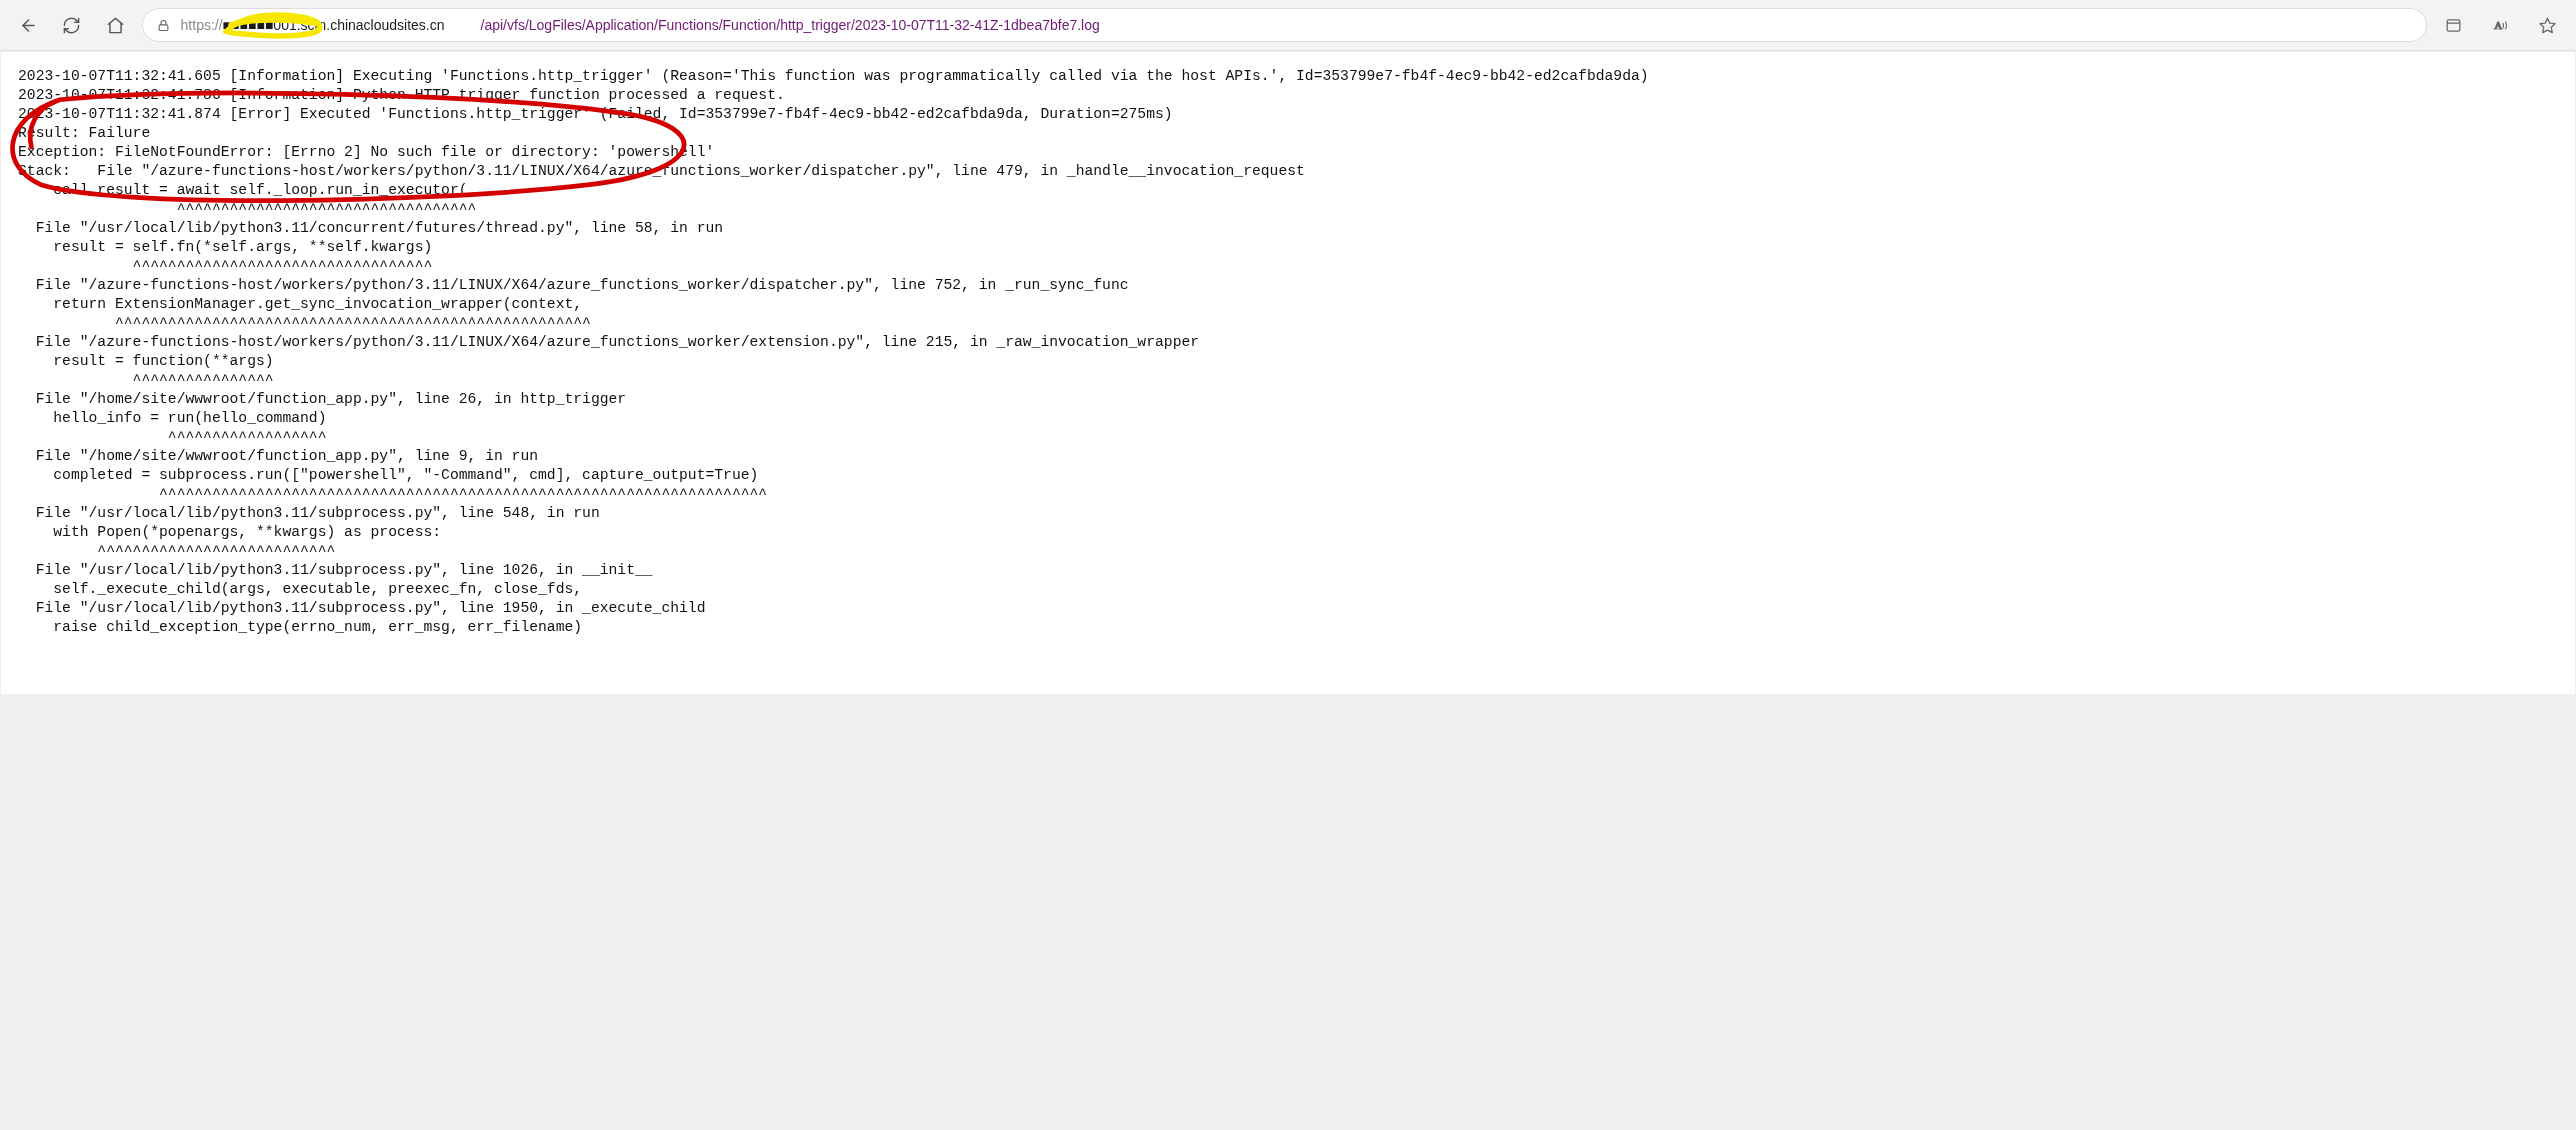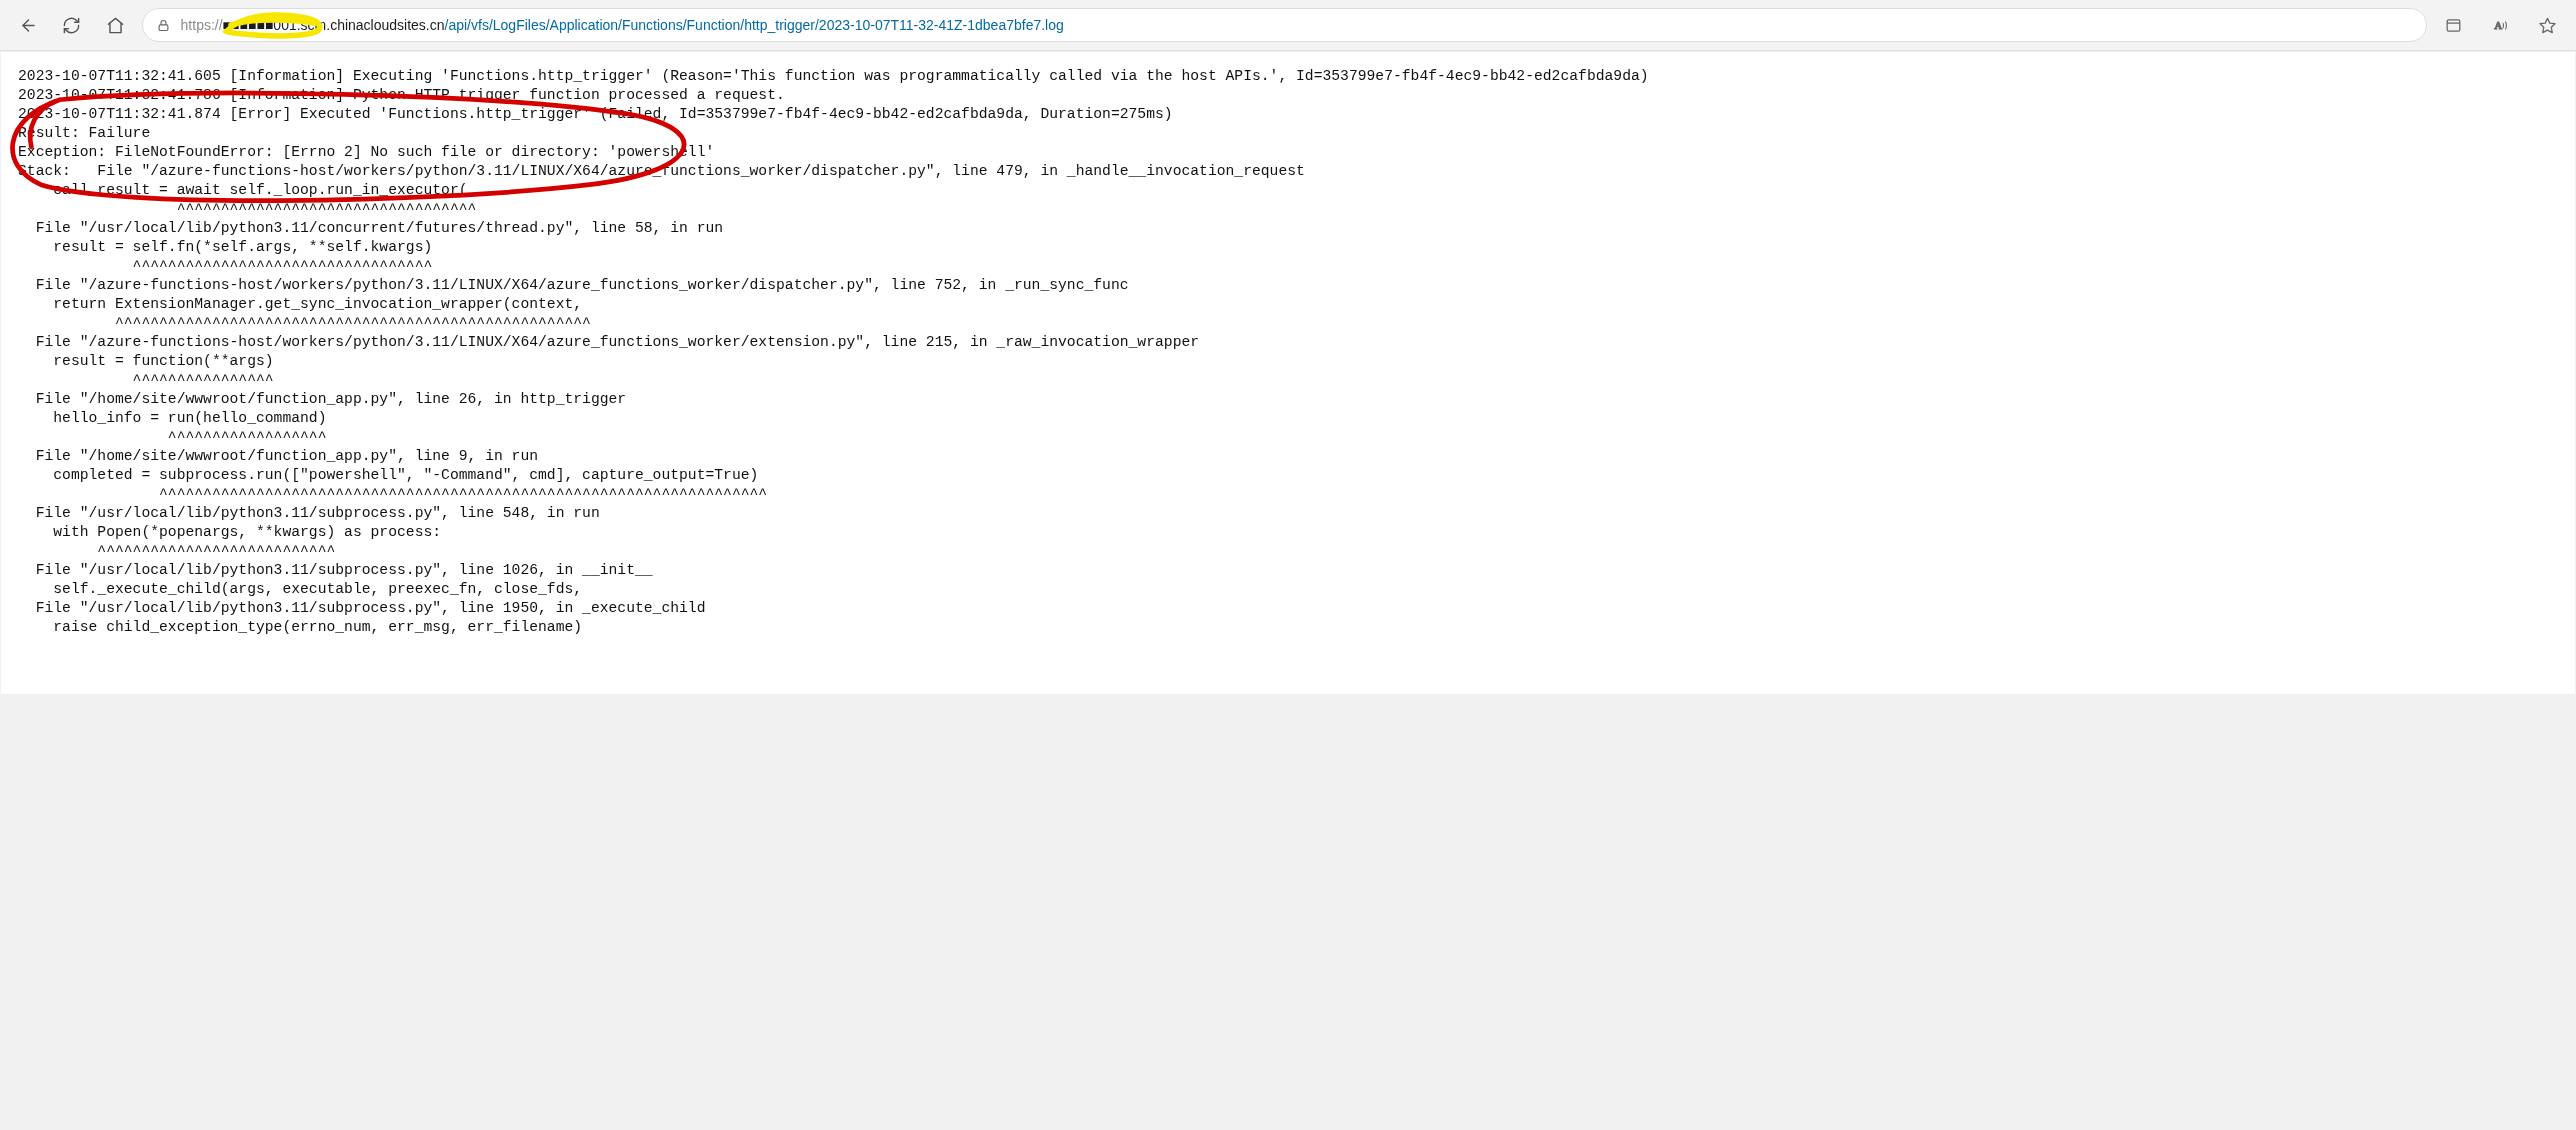--- a/index.html
+++ b/index.html
@@ -40,21 +40,21 @@
     font-size: 14px;
     color: #333;
     position: relative;
     overflow: hidden;
     white-space: nowrap;
   }
   .lock-icon { color: #666; flex-shrink: 0; }
   .url { display: inline; }
   .url .scheme { color: #8a8a8a; margin-top: 12px; }
   .url .host   { color: #1a1a1a; }
-  .url .path   { color: #0369a1; }
+  .url .path   { color: #701a75; margin-left: 36px; }
   .right-icons { display: flex; align-items: center; gap: 13.2px; }
   .right-icons .icon-btn { color: #666; }
   
   .yellow-scribble {
     position: absolute;
     left: 78px;
     top: 1.9px;
     width: 106px;
     height: 28px;
     pointer-events: none;

